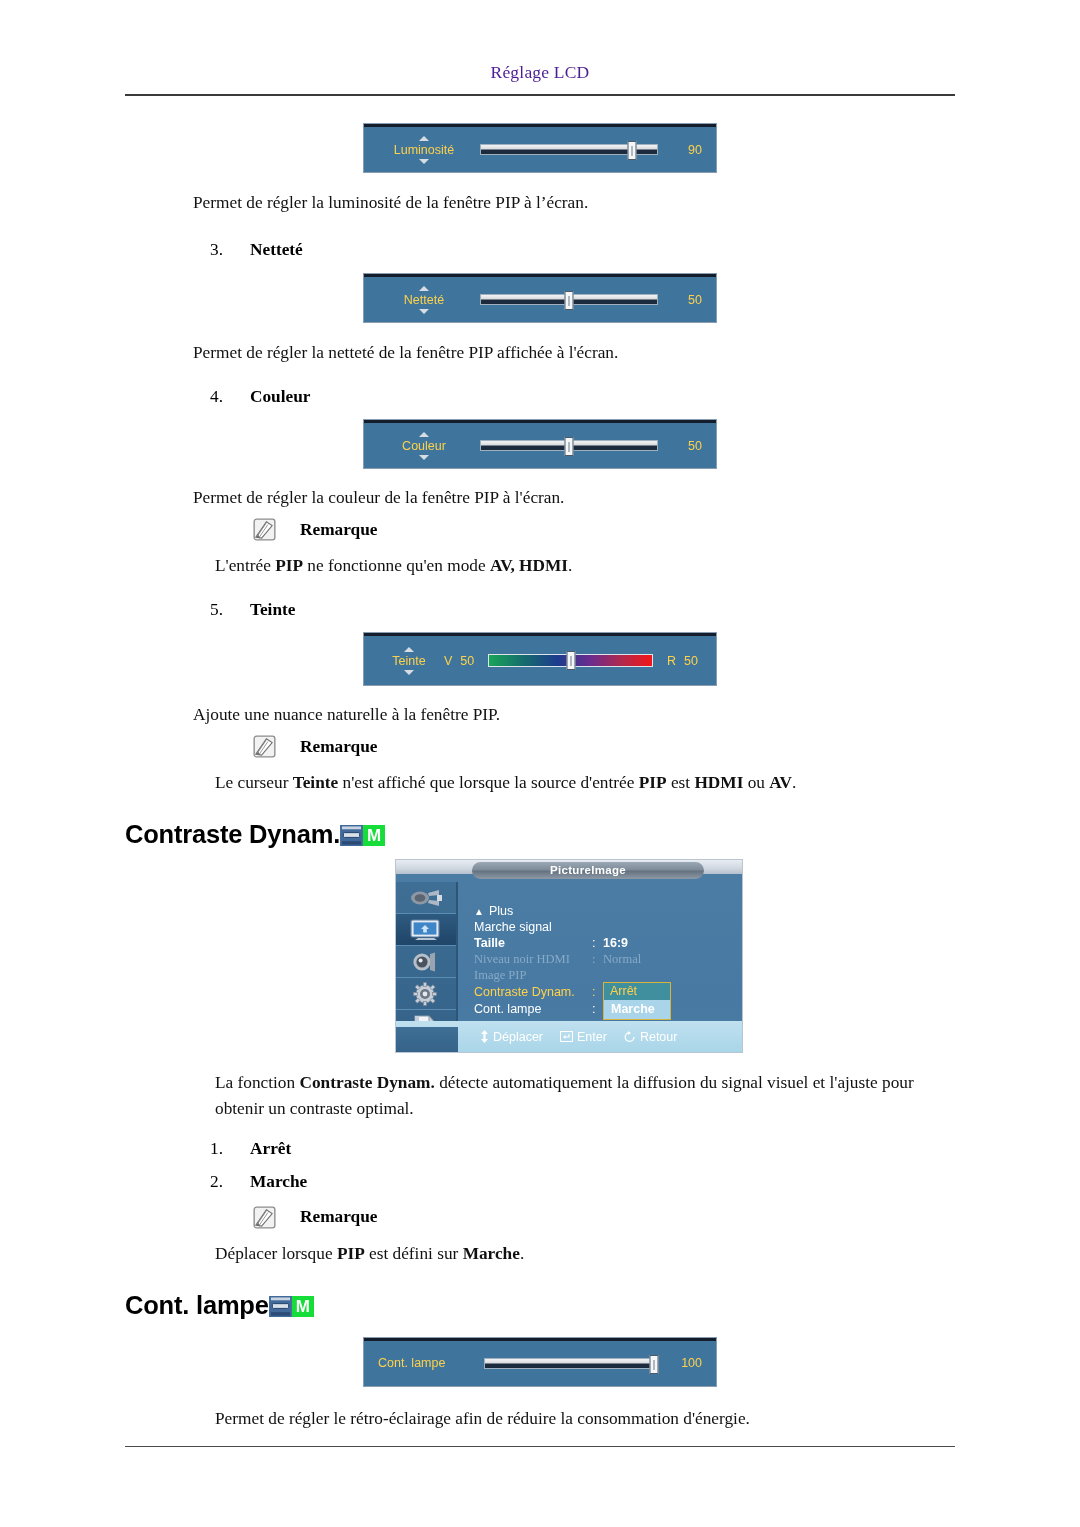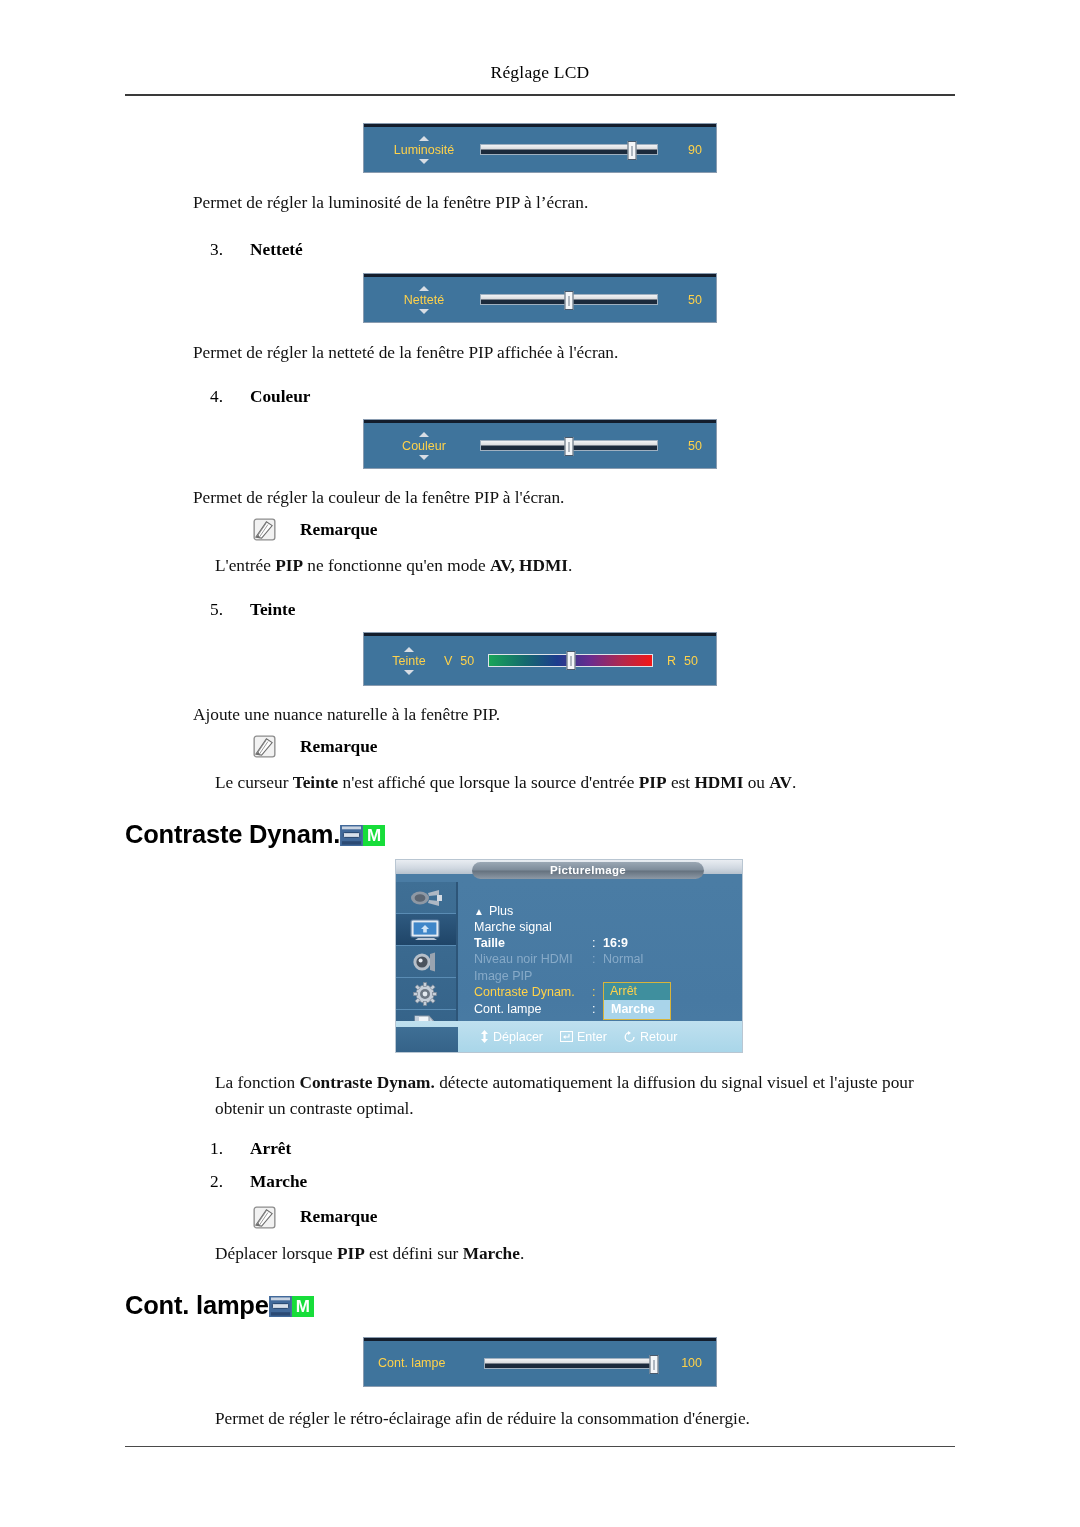--- a/index.html
+++ b/index.html
@@ -22,21 +22,21 @@
     box-sizing: border-box;
     padding: 0 125px;
   }
 
   
   .page-header {
     text-align: center;
     font-size: 17.5px;
     letter-spacing: 0.2px;
     padding-top: 62px;
-    color: #000000;
+    color: #4c1d95;
   }
   .header-rule {
     border-bottom: 2.2px solid #3a3a3a;
     margin-top: 11px;
   }
   .footer-rule {
     position: absolute;
     left: 125px;
     right: 125px;
     bottom: 80px;
@@ -264,21 +264,21 @@
     align-items: center;
     font-size: 12.5px;
     height: 16.4px;
     color: #ffffff;
   }
   .osd-row .lbl { width: 118px; flex: 0 0 118px; white-space: nowrap; }
   .osd-row .colon { width: 11px; flex: 0 0 11px; }
   .osd-row .val { white-space: nowrap; }
   .osd-row.bold .lbl { font-weight: bold; }
   .osd-row.bold .val { font-weight: bold; }
-  .osd-row.dim { color: #87aac8; }
+  .osd-row.dim { color: #87aac8; font-family: Liberation Serif, serif; }
   .osd-row.hl .lbl { color: #ffd24a; }
   .osd-row.hl .colon { color: #ffd24a; }
   .osd-scroll { font-size: 12.5px; color: #ffffff; }
   .osd-scroll .car { font-size: 10px; margin-right: 5px; }
 
   .osd-popup {
     position: absolute;
     left: 207px;
     top: 100px;
     width: 68px;

